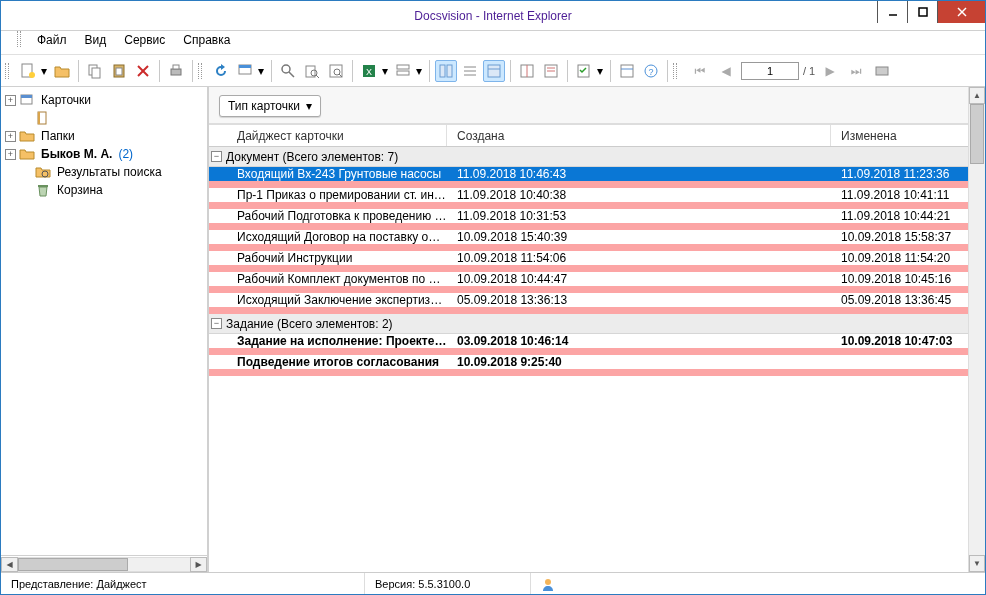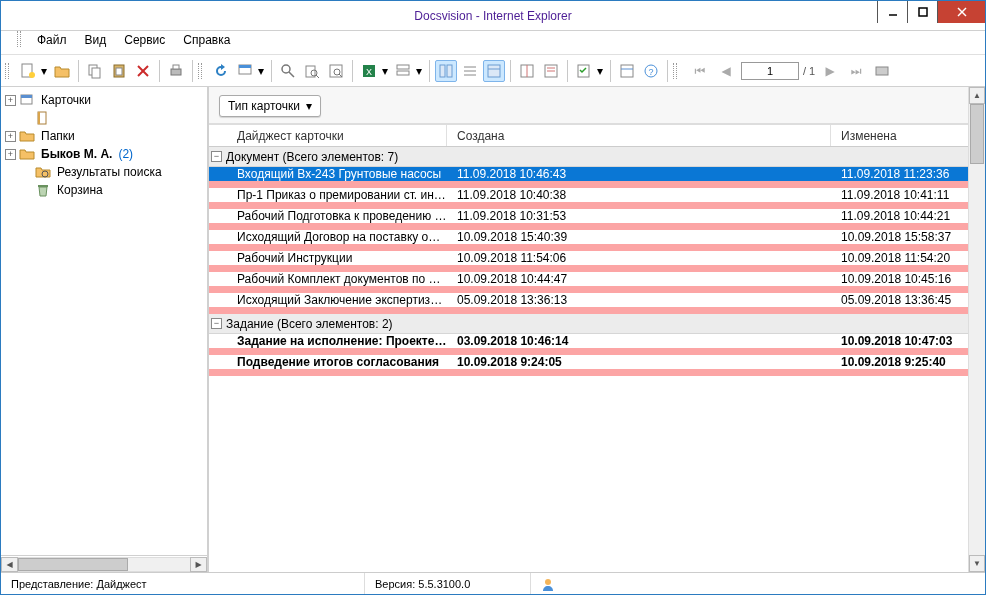--- a/index.html
+++ b/index.html
@@ -431,21 +431,20 @@
         <div id="tasks-container">
             <div class="data-row bold">
               <div class="cell sp"></div>
               <div class="cell d">Задание на исполнение: Проекте ра...</div>
               <div class="cell c">03.09.2018 10:46:14</div>
               <div class="cell m">10.09.2018 10:47:03</div>
             </div>
             <div class="data-row bold">
               <div class="cell sp"></div>
               <div class="cell d">Подведение итогов согласования</div>
-              <div class="cell c">10.09.2018 9:24:05</div>
               <div class="cell m">10.09.2018 9:25:40</div>
             </div>
           </div>
       </div>
 
       <div class="vscroll">
         <div class="sb-arrow" style="width:100%;height:17px">▲</div>
         <div class="vthumb"></div>
         <div class="sb-arrow" style="width:100%;height:17px;position:absolute;bottom:0">▼</div>
       </div>

